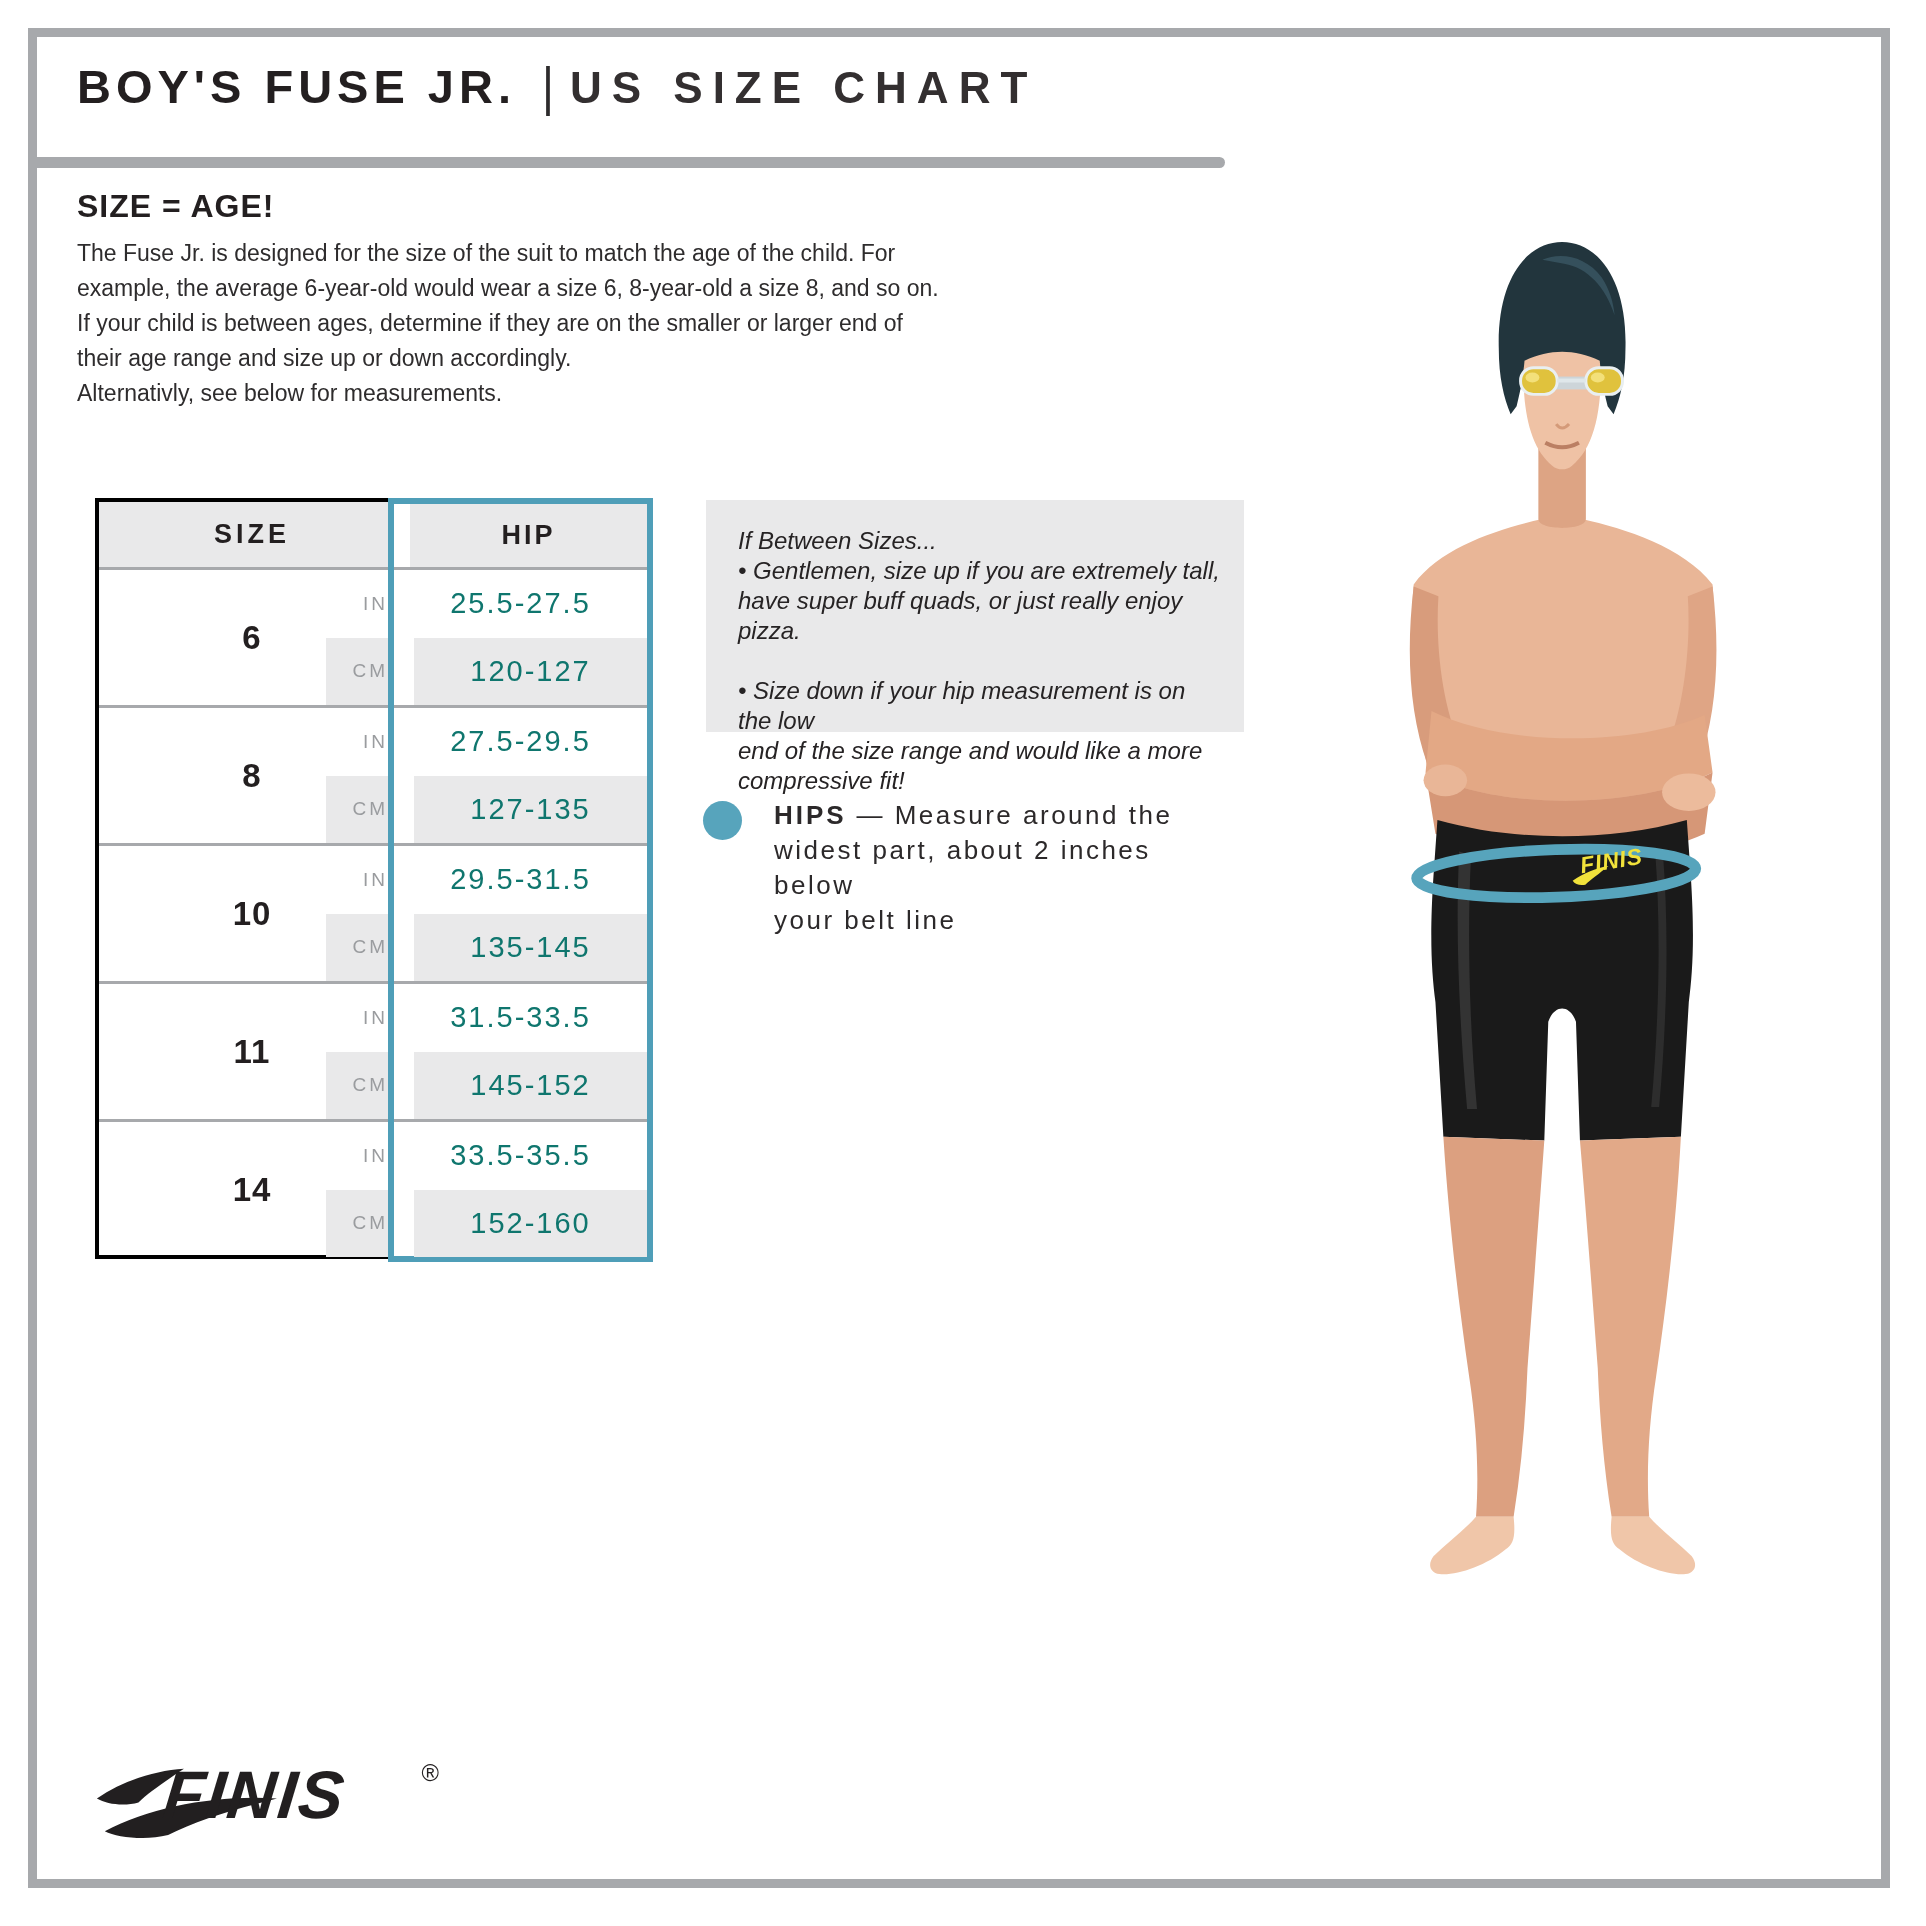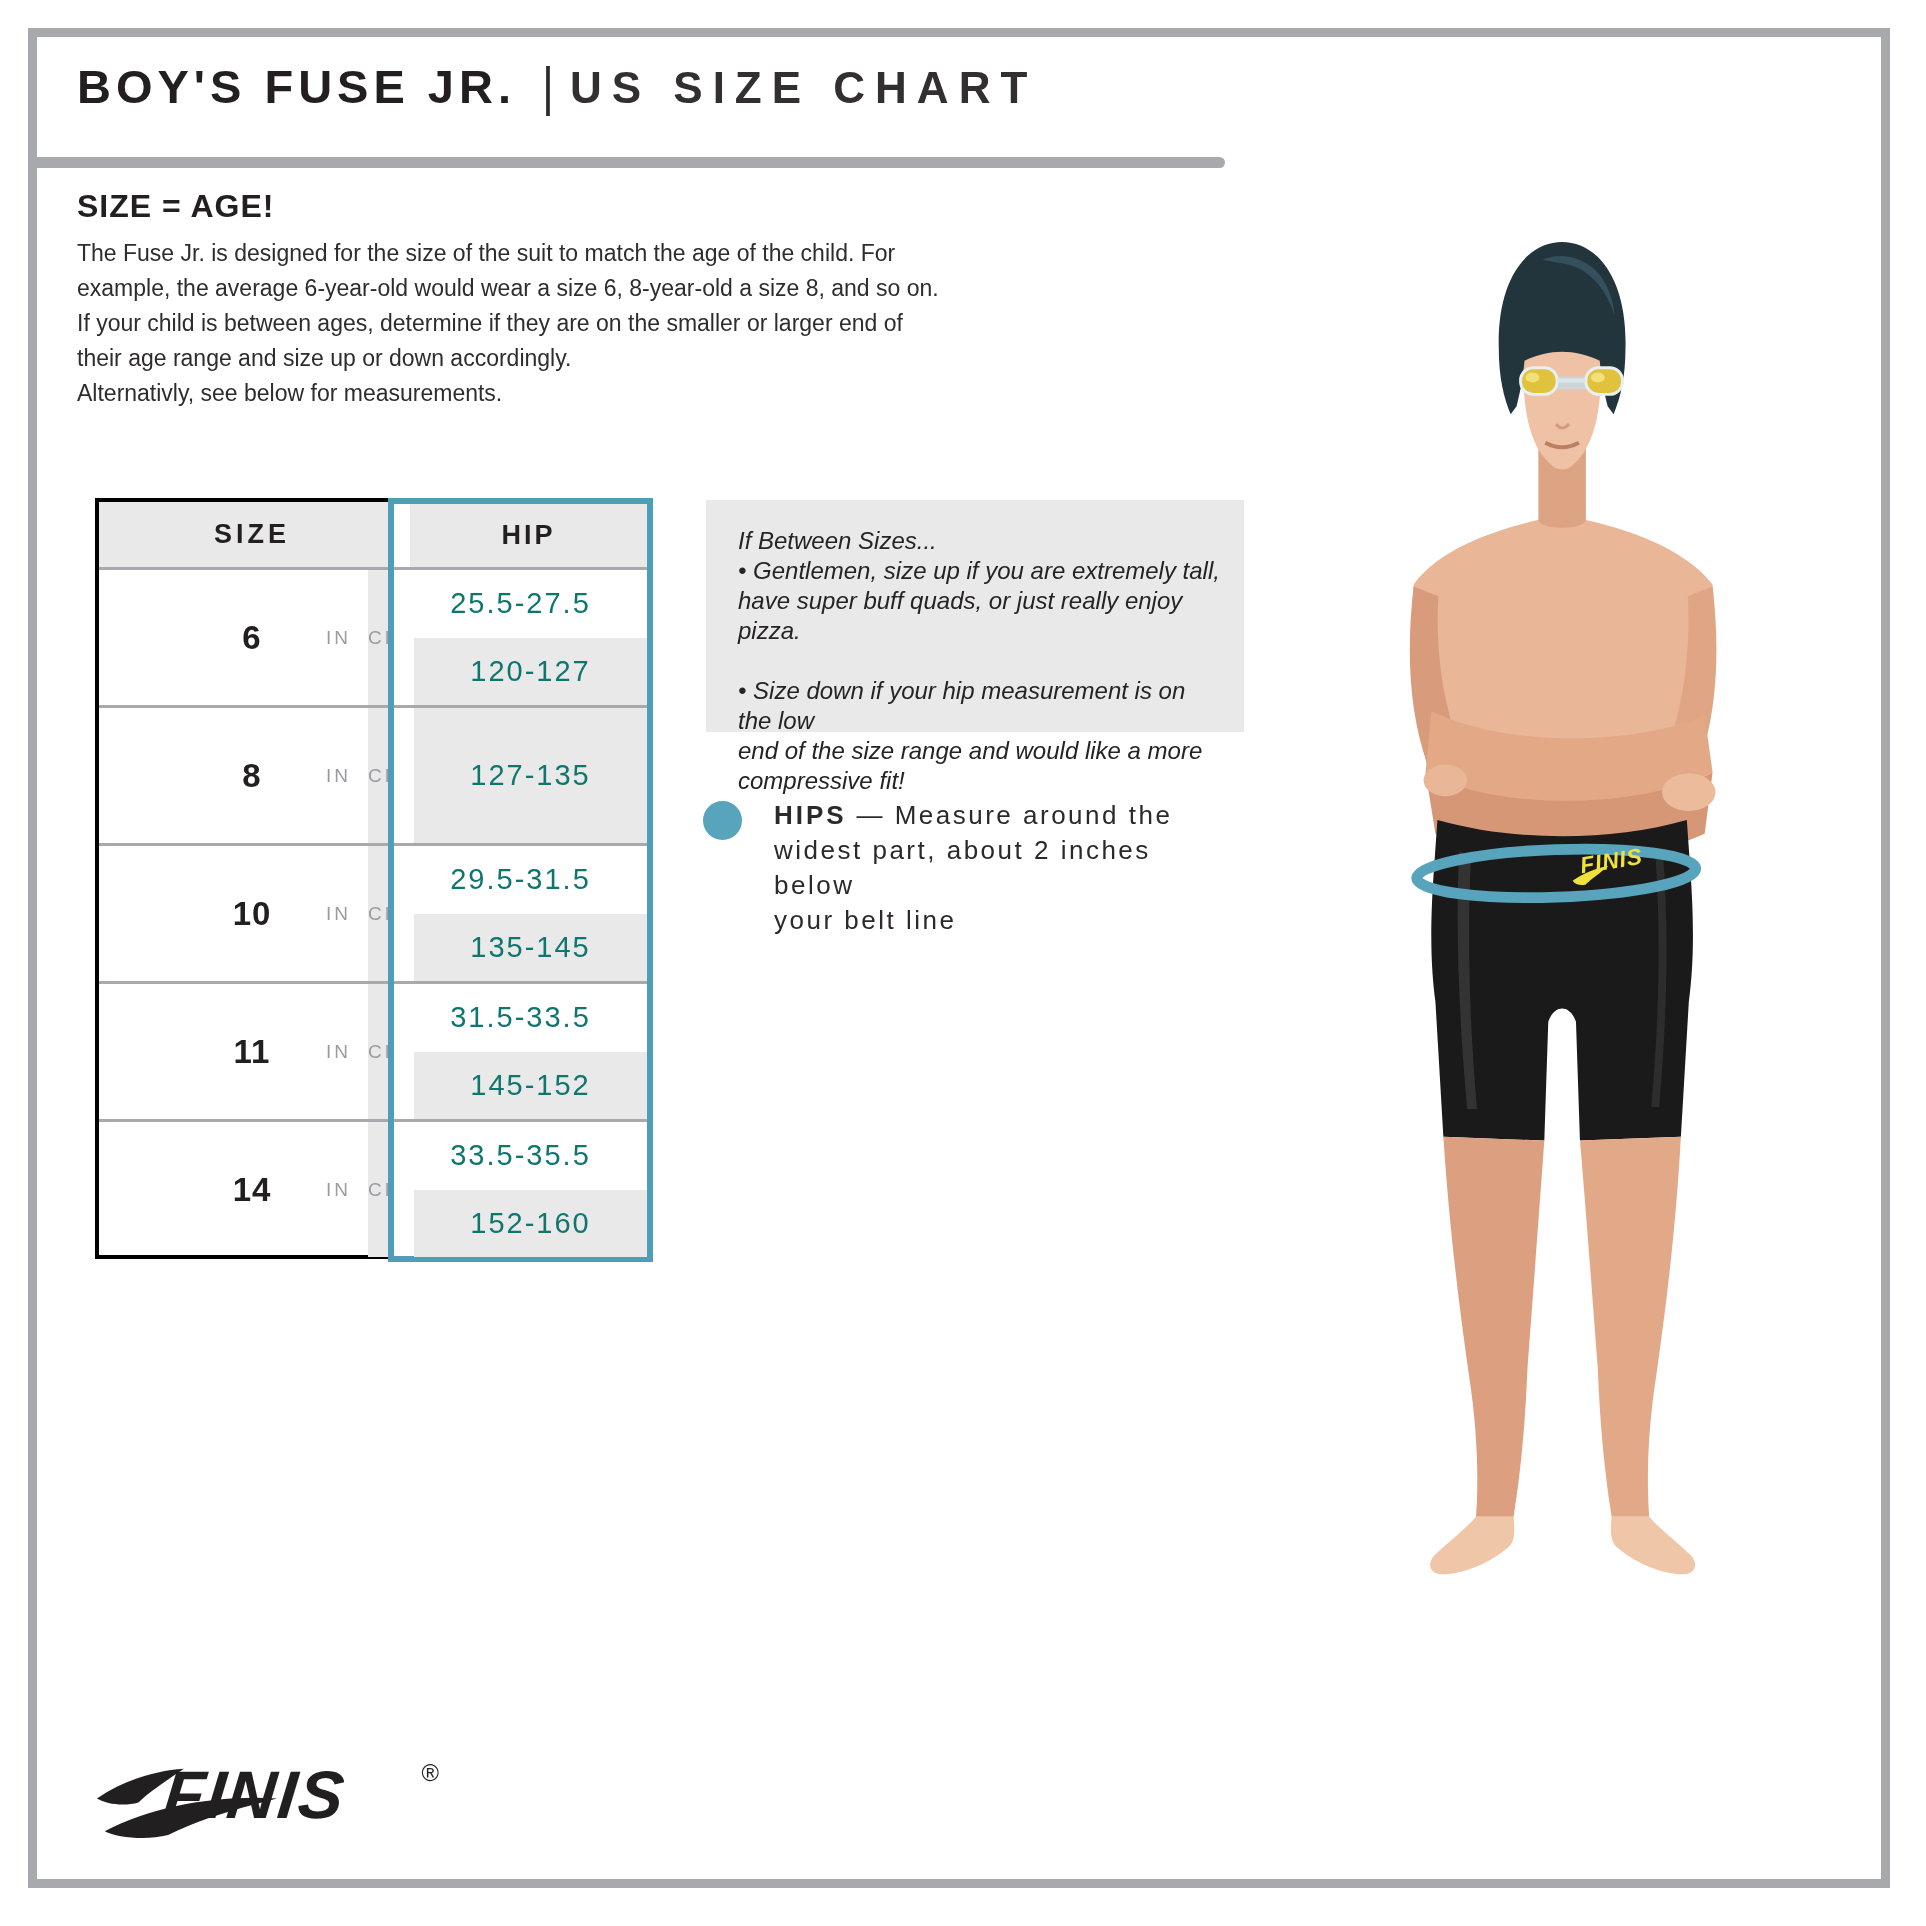--- a/index.html
+++ b/index.html
@@ -20,21 +20,21 @@
   .intro-heading{position:absolute;left:77px;top:188px;font-size:32px;font-weight:900;letter-spacing:1px;}
   .intro-body{position:absolute;left:77px;top:236px;font-size:23px;line-height:35px;color:#2e2c2d;}
 
   
   .size-table{position:absolute;left:95px;top:498px;width:314px;height:761px;border:4px solid #000000;box-sizing:border-box;background:#fff;}
   .st-header{height:65px;background:#e9e9ea;display:flex;align-items:center;justify-content:center;
              font-size:27px;font-weight:800;letter-spacing:4px;}
   .st-group{position:relative;height:138px;border-top:3px solid #a7a9ac;box-sizing:border-box;}
   .st-size{position:absolute;left:0;top:0;width:100%;height:100%;display:flex;align-items:center;justify-content:center;
            font-size:33px;font-weight:800;letter-spacing:1px;}
-  .st-units{position:absolute;right:0;top:0;bottom:0;width:79px;display:flex;flex-direction:row;}
+  .st-units{position:absolute;right:0;top:0;bottom:0;width:79px;display:flex;flex-direction:column;}
   .st-unit{flex:1;display:flex;align-items:center;justify-content:flex-end;padding-right:17px;
            font-size:19px;letter-spacing:3px;color:#9a9c9f;}
   .st-unit.cm{background:#e9e9ea;}
 
   
   .hip-table{position:absolute;left:388px;top:498px;width:265px;height:764px;border:6px solid #4f9eb8;box-sizing:border-box;background:#fff;}
   .ht-header{height:63px;background:#e9e9ea;display:flex;align-items:center;justify-content:center;
              font-size:27px;font-weight:800;letter-spacing:3px;margin-left:16px;}
   .ht-group{height:138px;border-top:3px solid #a7a9ac;box-sizing:border-box;display:flex;flex-direction:column;}
   .ht-val{flex:1;display:flex;align-items:center;justify-content:center;
@@ -119,20 +119,21 @@
     </div>
   </div>
 
   <div class="hip-table">
     <div class="ht-header">HIP</div>
     <div class="ht-group">
       <div class="ht-val in">25.5-27.5</div>
       <div class="ht-val cm">120-127</div>
     </div>
     <div class="ht-group">
+      <div class="ht-val in">27.5-29.5</div>
       <div class="ht-val cm">127-135</div>
     </div>
     <div class="ht-group">
       <div class="ht-val in">29.5-31.5</div>
       <div class="ht-val cm">135-145</div>
     </div>
     <div class="ht-group">
       <div class="ht-val in">31.5-33.5</div>
       <div class="ht-val cm">145-152</div>
     </div>

